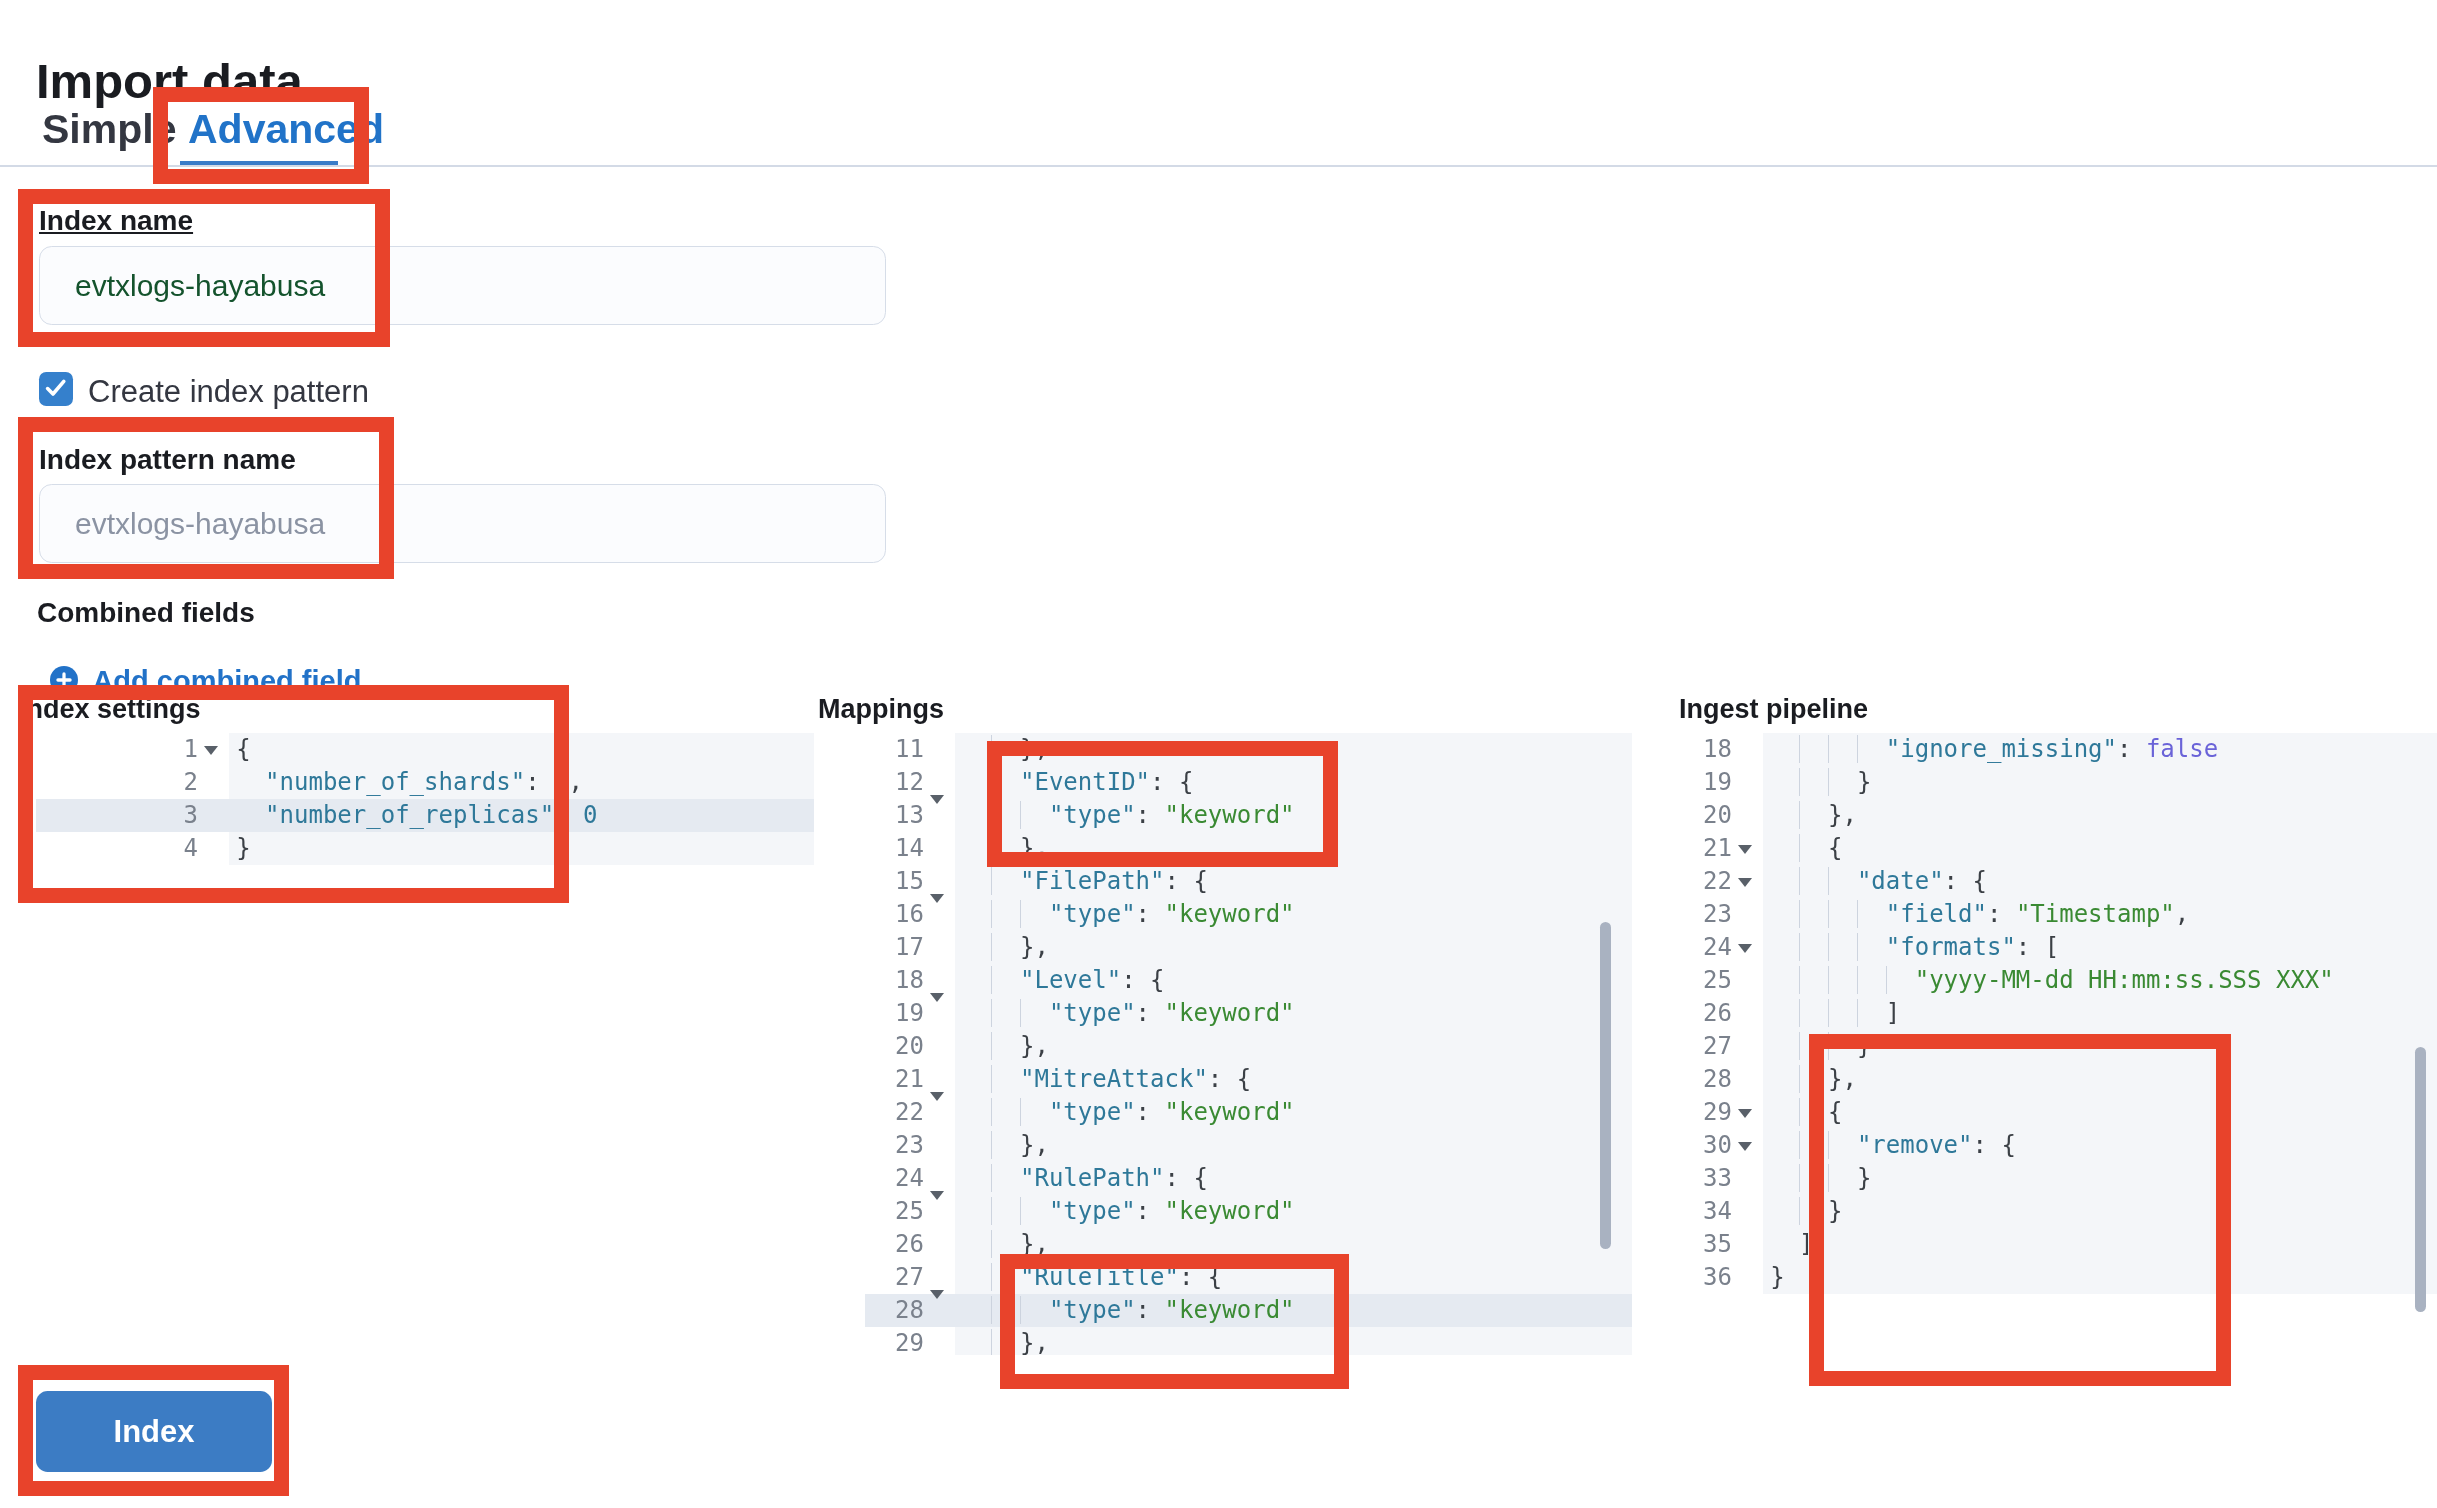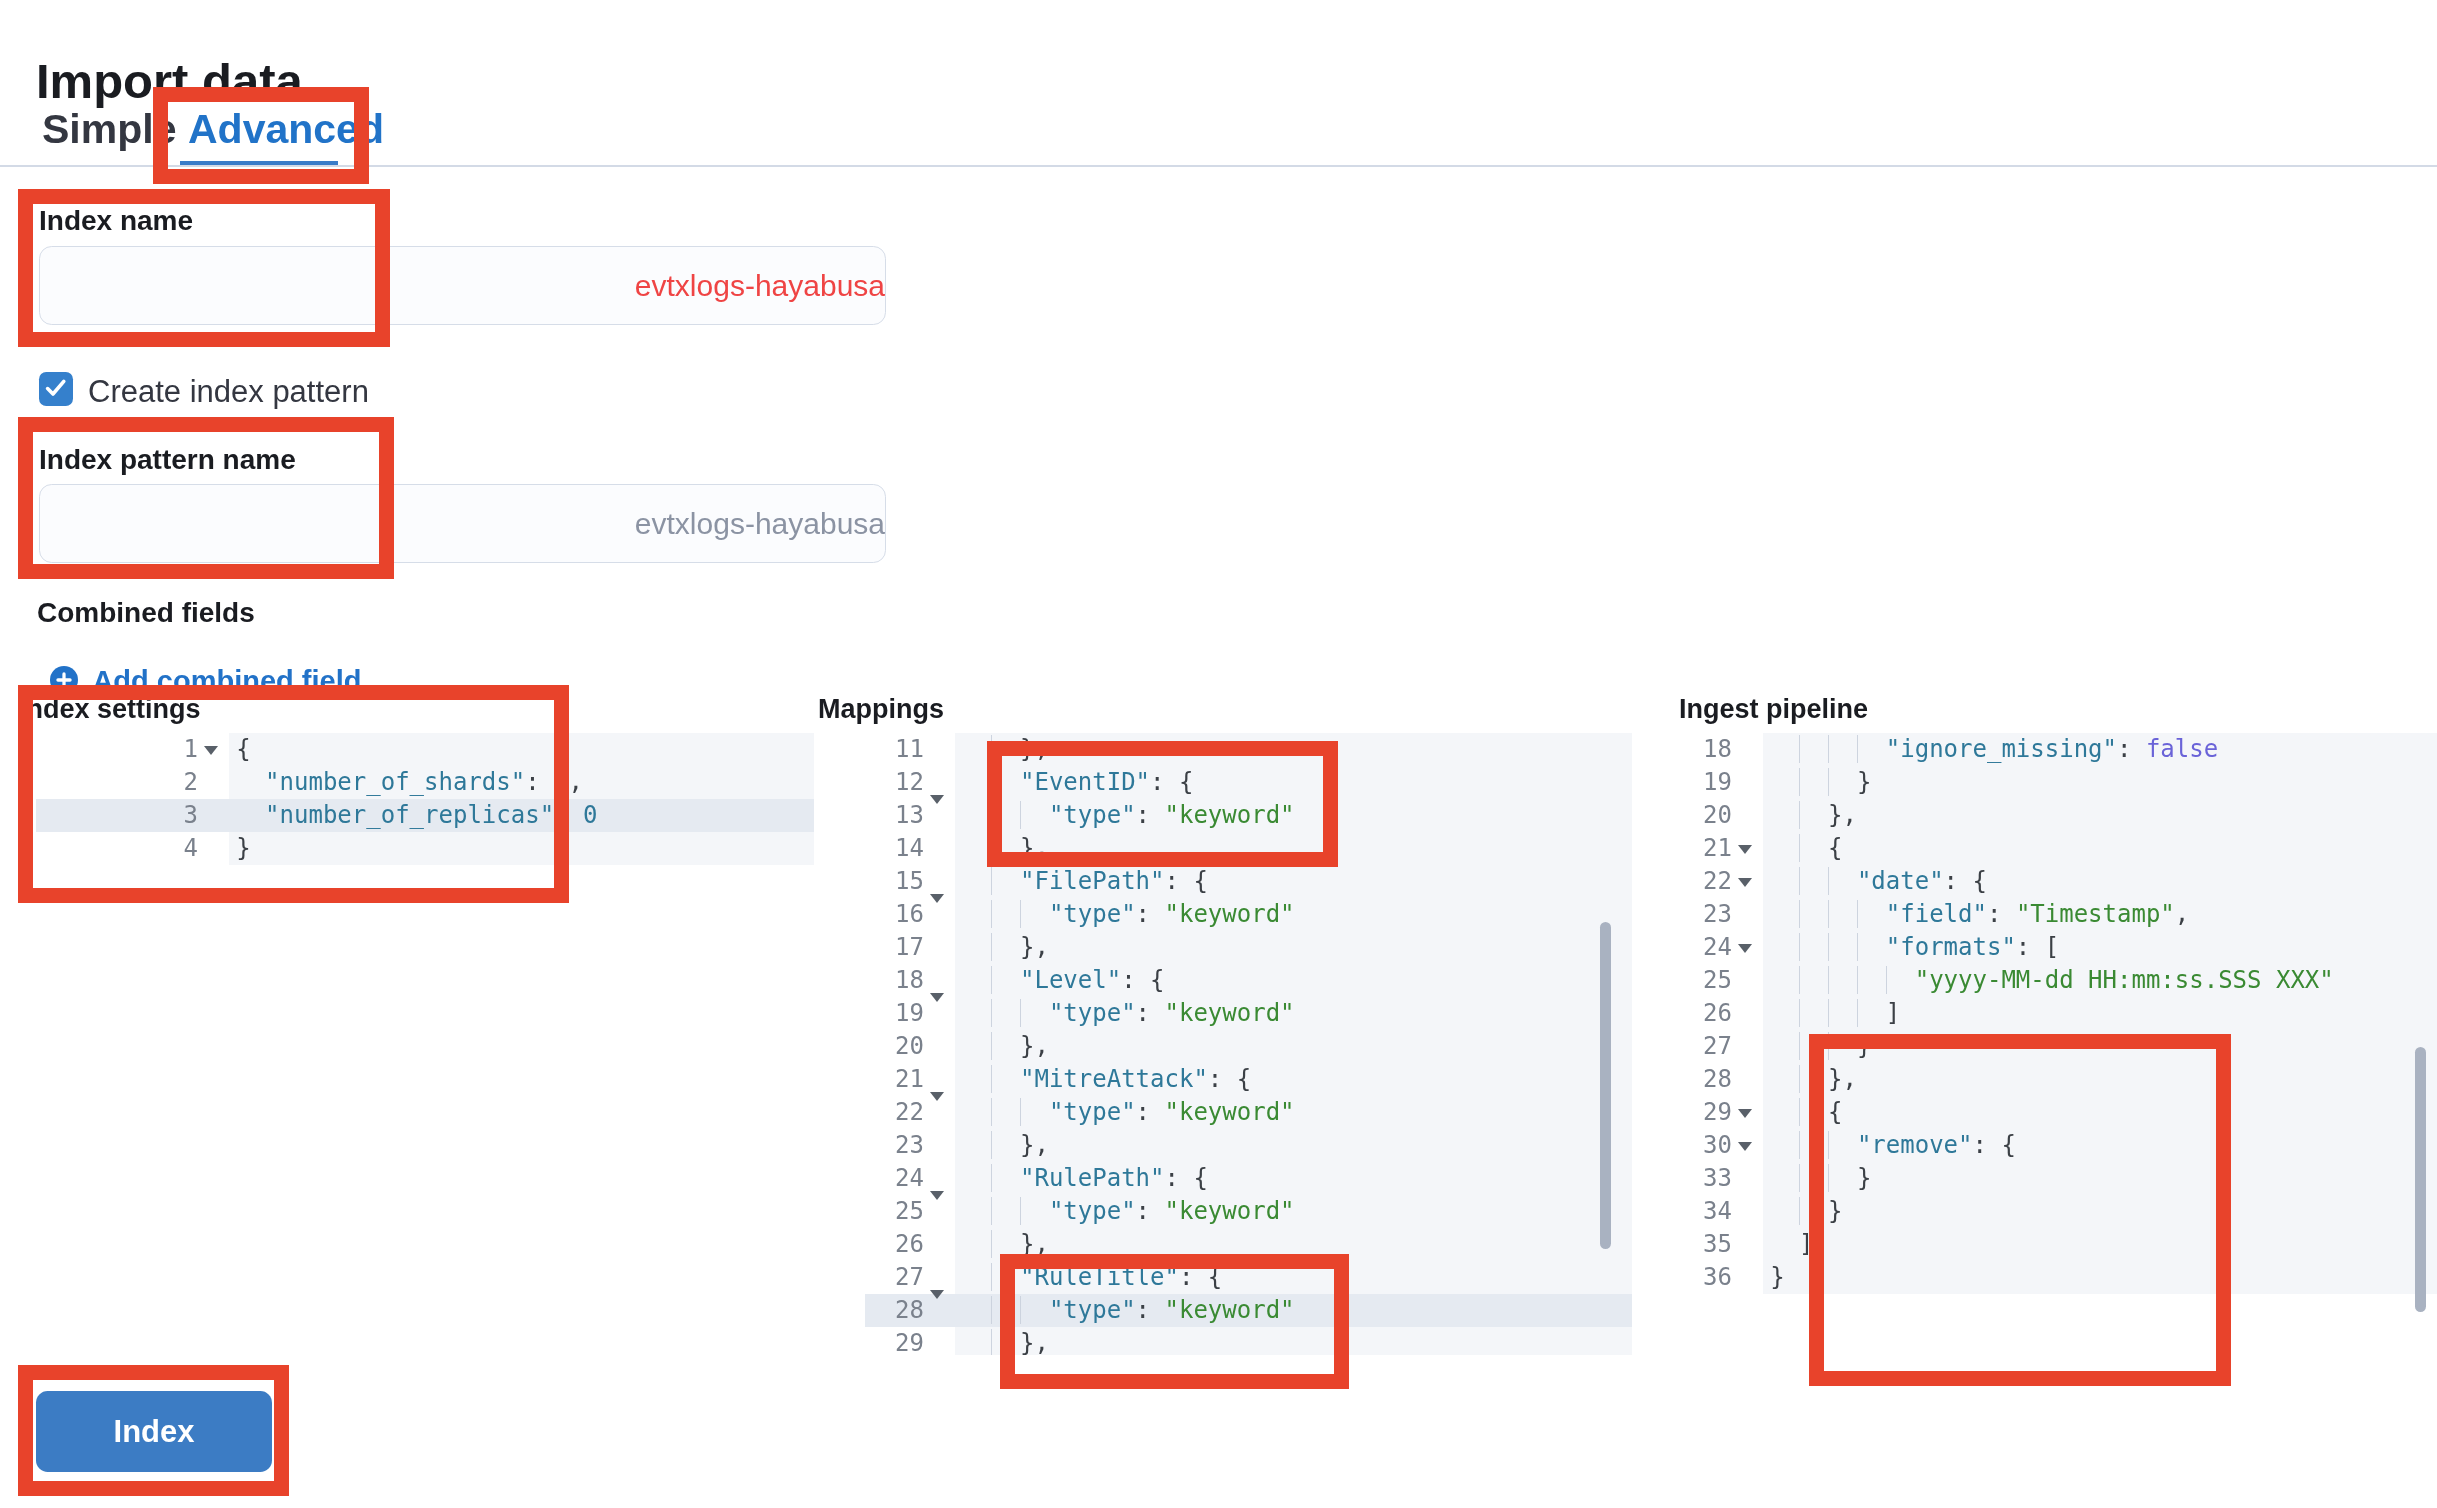--- a/index.html
+++ b/index.html
@@ -8,27 +8,27 @@
 
   .page-title{position:absolute;left:36px;top:20px;font-size:49px;font-weight:700;color:#1a1c21;}
 
   .tab{position:absolute;top:106px;font-size:41px;font-weight:700;cursor:pointer;}
   .tab-simple{left:42px;color:#343741;}
   .tab-advanced{left:188px;color:#2173c8;}
   .tab-underline{position:absolute;left:180px;top:161px;width:158px;height:6.3px;background:#3a7cc8;}
   .divider{position:absolute;left:0;top:165px;width:2438px;height:1.8px;background:#d3dae6;}
 
   .field-label{position:absolute;font-size:28px;font-weight:700;color:#1a1c21;}
-  .lbl-index-name{left:39px;top:205px;}
+  .lbl-index-name{left:39px;top:205px;text-decoration:underline;}
   .lbl-index-pattern{left:39px;top:444px;}
   .lbl-combined{left:37px;top:597px;}
 
   .text-input{position:absolute;left:39px;width:847px;height:79px;box-sizing:border-box;
-      background:#fbfcfe;border:1.8px solid #d6dde8;border-radius:12.6px;padding:0 0 0 24px;
-      font-family:"Liberation Sans",sans-serif;font-size:30px;color:#ef4444;outline:none;text-align:right;}
+      background:#fbfcfe;border:1.8px solid #d6dde8;border-radius:12.6px;padding:0 0 0 35px;
+      font-family:"Liberation Sans",sans-serif;font-size:30px;color:#14532d;outline:none;}
   .text-input::placeholder{color:#8b93a3;}
   .inp-name{top:246px;}
   .inp-pattern{top:484px;}
 
   .checkbox{position:absolute;left:39px;top:372px;width:34px;height:34px;border-radius:7.2px;
       background:#3580cc;display:flex;align-items:center;justify-content:center;cursor:pointer;}
   .checkbox-label{position:absolute;left:88px;top:374px;font-size:31px;color:#343741;}
 
   .add-link{position:absolute;left:50px;top:665px;display:flex;align-items:center;cursor:pointer;}
   .add-link .txt{margin-left:14.4px;font-size:29px;font-weight:600;color:#2272c8;}

